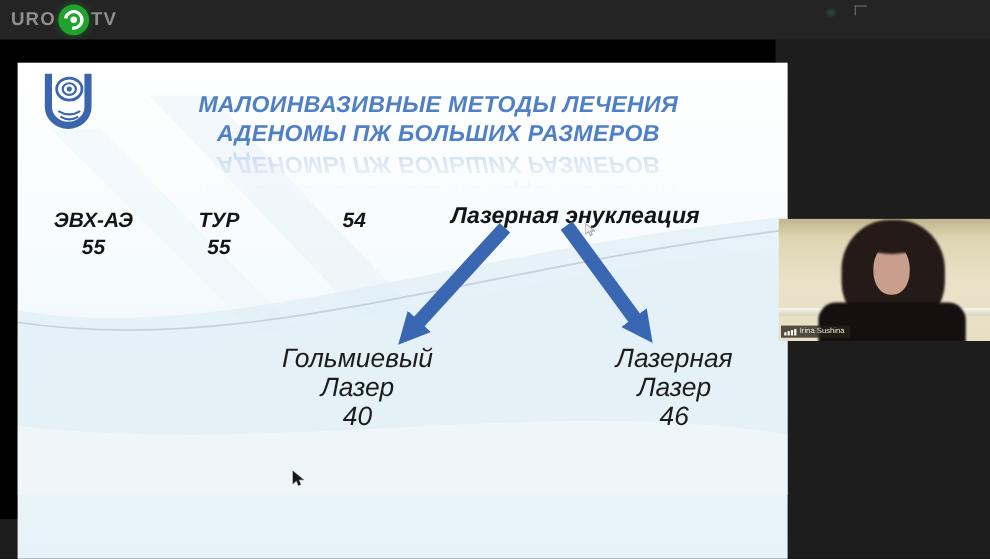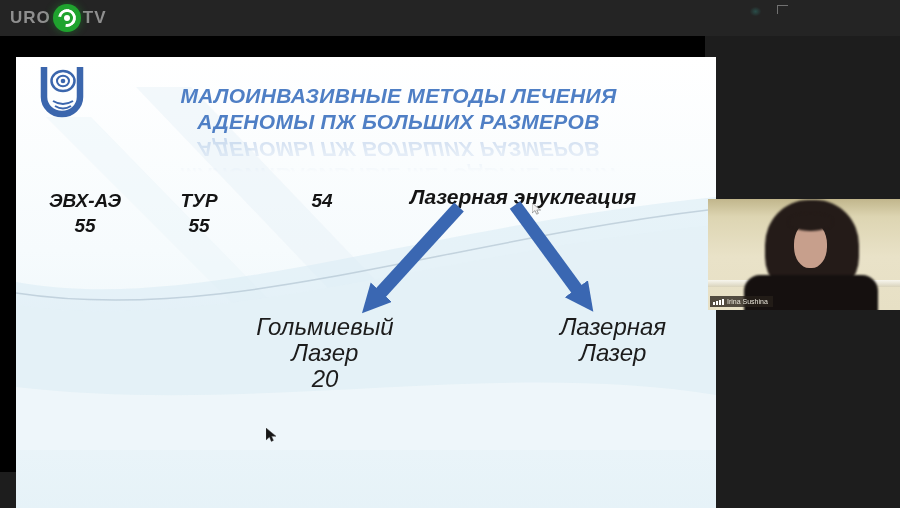--- a/index.html
+++ b/index.html
@@ -137,25 +137,26 @@
           <path class="arrow-head" d="M0,0 L2.2,1.1 L0,2.2 Z"></path>
         </marker>
       </defs>
       <path class="arrow-line" d="M443,150 L360,241" marker-end="url(#ah)"></path>
       <path class="arrow-line" d="M499,148 L565,238" marker-end="url(#ah)"></path>
     </svg>
 
     <div class="branch branch-0">
       <div>Гольмиевый</div>
       <div>Лазер</div>
-      <div>20</div>
+      <div>40</div>
     </div>
     <div class="branch branch-1">
       <div>Лазерная</div>
       <div>Лазер</div>
+      <div>46</div>
     </div>
 
     <div class="ppt-toolbar">
       <span>◀</span>
       <span>✎</span>
       <span>▭</span>
       <span>▶</span>
     </div>
 
     <svg class="cursor" style="left:516px;top:146px;" width="12" height="14" viewBox="0 0 12 14">

